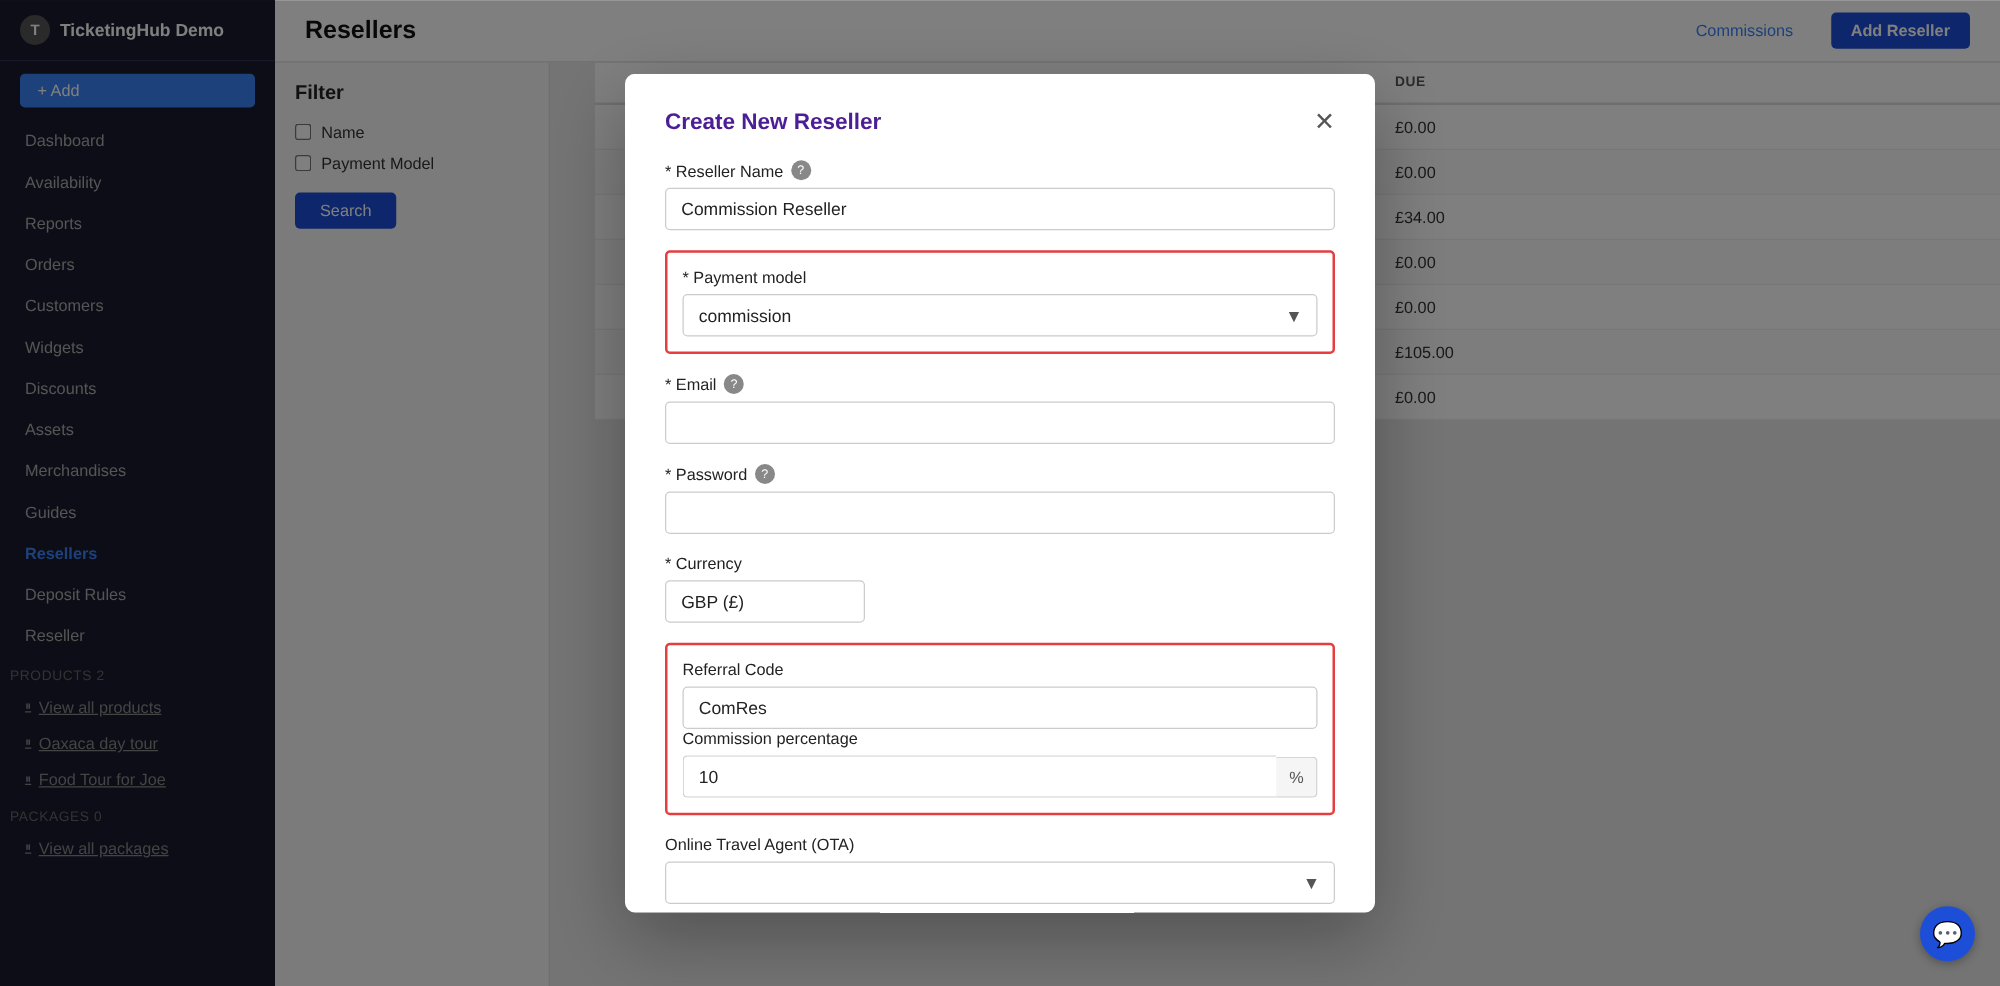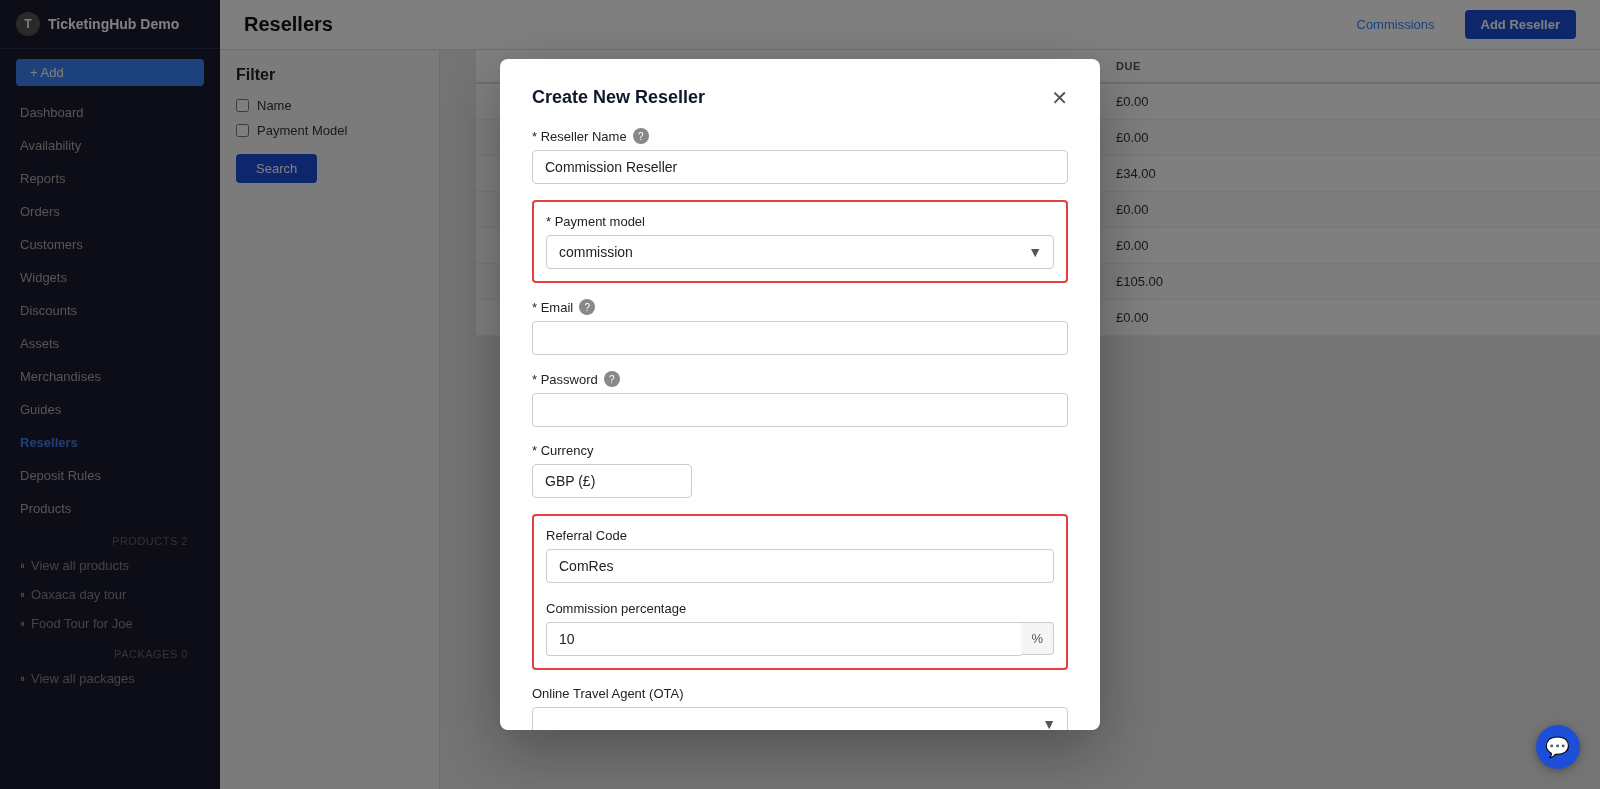--- a/index.html
+++ b/index.html
@@ -46,33 +46,32 @@
     }
     .sidebar-nav { display: flex; flex-direction: column; }
     .sidebar-item {
       padding: 9px 20px;
       color: #aaa;
       cursor: pointer;
       font-size: 13px;
     }
     .sidebar-item.active { color: #3b82f6; font-weight: 600; }
     .sidebar-section {
-      padding: 10px 32px 4px;
+      padding: 10px 8px 4px;
       color: #666;
       font-size: 11px;
       text-transform: uppercase;
       letter-spacing: 0.5px;
-      text-align: right;
     }
     .sidebar-product {
       padding: 7px 20px;
       color: #888;
       font-size: 13px;
       cursor: pointer;
-      display: flex; align-items: center; gap: 6px;
+      display: flex; align-items: center; gap: 6px; text-decoration: underline;
     }
     .sidebar-product::before { content: '⏸'; font-size: 10px; }
 
     
     .main { flex: 1; display: flex; flex-direction: column; overflow: hidden; background: #e8e8e8; }
     .topbar {
       background: #fff;
       padding: 10px 24px;
       display: flex;
       align-items: center;
@@ -158,21 +157,21 @@
       padding: 28px 32px;
       position: relative;
       box-shadow: 0 20px 60px rgba(0,0,0,0.3);
     }
     .modal-header {
       display: flex;
       justify-content: space-between;
       align-items: center;
       margin-bottom: 20px;
     }
-    .modal-title { font-size: 18px; font-weight: 700; color: #0f172a; }
+    .modal-title { font-size: 18px; font-weight: 700; color: #4c1d95; }
     .close-btn {
       background: none; border: none; cursor: pointer;
       font-size: 20px; color: #555; line-height: 1;
     }
     .form-group { margin-bottom: 16px; }
     .form-label {
       display: flex; align-items: center; gap: 6px;
       font-size: 13px; color: #222; margin-bottom: 6px; font-weight: 500;
     }
     .help-icon {
@@ -211,21 +210,21 @@
       pointer-events: none; color: #555;
     }
     .highlighted-group {
       border: 2px solid #e53e3e;
       border-radius: 4px;
       padding: 12px;
       margin-bottom: 16px;
     }
     .highlighted-group .form-group { margin-bottom: 0; }
     .highlighted-label { font-size: 13px; color: #222; margin-bottom: 6px; font-weight: 500; }
-    .commission-input-wrap { display: flex; align-items: flex-start; gap: 0; }
+    .commission-input-wrap { display: flex; align-items: flex-end; gap: 0; }
     .commission-input-wrap .form-input { border-right: none; border-radius: 4px 0 0 4px; }
     .pct-badge {
       border: 1px solid #ccc; border-left: none;
       padding: 8px 10px;
       background: #f5f5f5;
       border-radius: 0 4px 4px 0;
       font-size: 13px; color: #555;
     }
     .currency-input { width: 160px; }
 
@@ -257,21 +256,21 @@
       <div class="sidebar-item">Reports</div>
       <div class="sidebar-item">Orders</div>
       <div class="sidebar-item">Customers</div>
       <div class="sidebar-item">Widgets</div>
       <div class="sidebar-item">Discounts</div>
       <div class="sidebar-item">Assets</div>
       <div class="sidebar-item">Merchandises</div>
       <div class="sidebar-item">Guides</div>
       <div class="sidebar-item active">Resellers</div>
       <div class="sidebar-item">Deposit Rules</div>
-      <div class="sidebar-item">Products</div>
+      <div class="sidebar-item">Reseller</div>
     </div>
   <div class="sidebar-section">Products 2</div>
   <div class="sidebar-product">
     <span>View all products</span>
   </div>
   <div class="sidebar-product">
     <span>Oaxaca day tour</span>
   </div>
   <div class="sidebar-product">
     <span>Food Tour for Joe</span>
@@ -426,21 +425,21 @@
 
     <div class="form-group">
       <div class="form-label">
         <span>* Currency</span>
       </div>
       <input class="form-input currency-input" type="text" value="GBP (£)" style="">
     </div>
 
     <div class="highlighted-group">
 
-      <div class="form-group" style="margin-bottom:18px;">
+      <div class="form-group" style="margin-bottom:0;">
         <div class="form-label highlighted-label">
           <span>Referral Code</span>
         </div>
         <input class="form-input" type="text" value="ComRes" style="">
       </div>
 
       <div class="form-group">
         <div class="form-label highlighted-label">
           <span>Commission percentage</span>
         </div>

